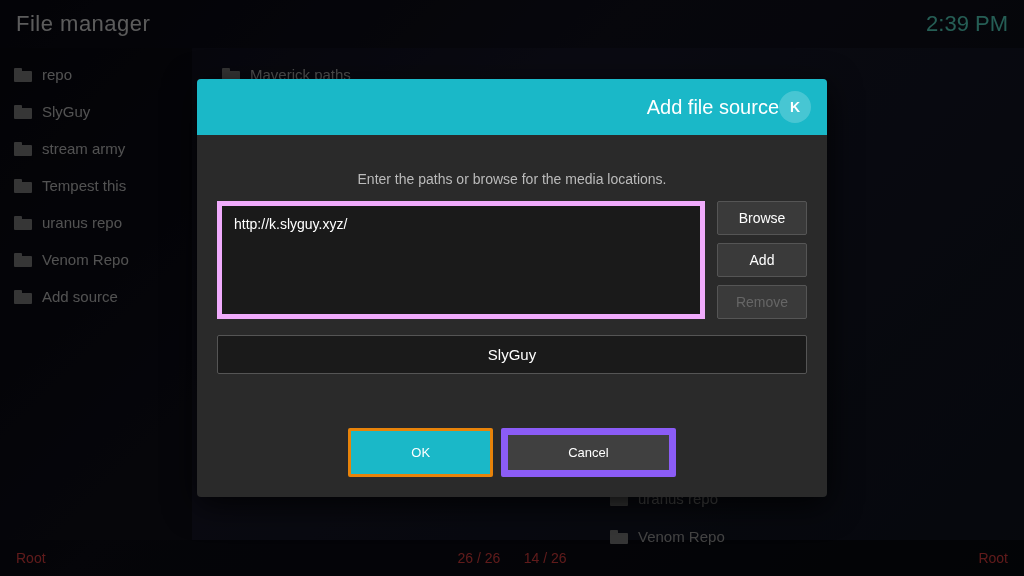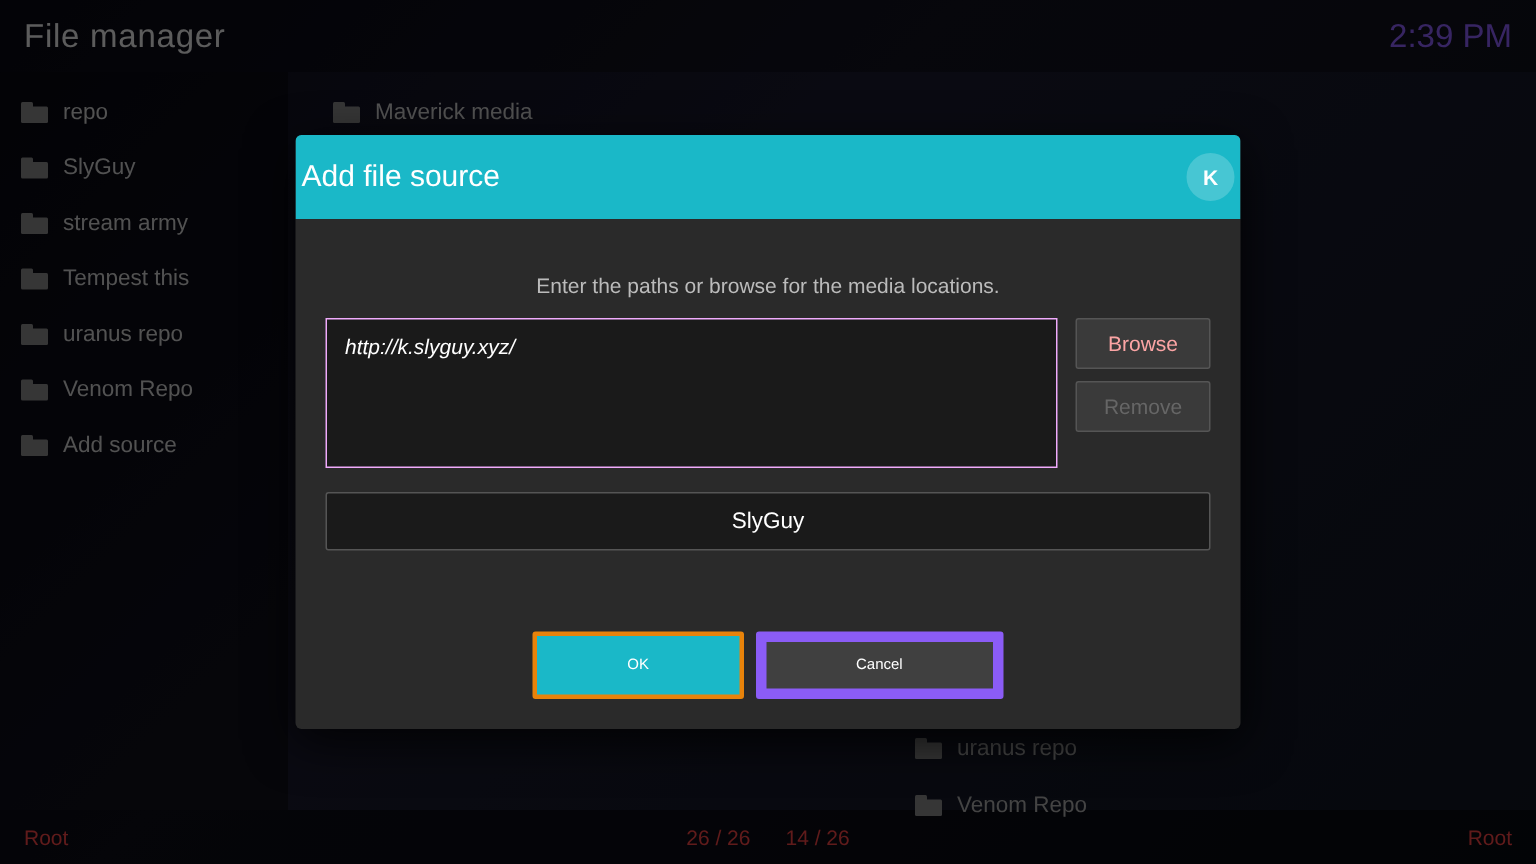--- a/index.html
+++ b/index.html
@@ -34,21 +34,21 @@
     }
     .top-bar-title {
       font-size: 22px;
       font-weight: 300;
       color: #e5e5e5;
       letter-spacing: 0.5px;
     }
     .top-bar-time {
       margin-left: auto;
       font-size: 22px;
-      color: #8b5cf6;
+      color: #5eead4;
       font-weight: 300;
     }
 
     
     .sidebar {
       position: absolute;
       top: 48px;
       left: 0;
       width: 192px;
       bottom: 36px;
@@ -142,24 +142,24 @@
     
     .dialog {
       width: 630px;
       background: #2a2a2a;
       border-radius: 4px;
       overflow: hidden;
       box-shadow: 0 8px 32px rgba(0,0,0,0.8);
     }
     .dialog-header {
       background: #1ab8c8;
-      padding: 12px 4px;
-      display: flex;
-      align-items: center;
-      justify-content: space-between;
+      padding: 12px 16px;
+      display: flex;
+      align-items: center;
+      justify-content: flex-end;
     }
     .dialog-title {
       font-size: 20px;
       font-weight: 400;
       color: #fff;
     }
     .kodi-logo {
       width: 32px;
       height: 32px;
       background: rgba(255,255,255,0.2);
@@ -182,42 +182,41 @@
       margin-bottom: 14px;
     }
     .dialog-row {
       display: flex;
       gap: 12px;
       margin-bottom: 16px;
     }
     .path-area {
       flex: 1;
       background: #1a1a1a;
-      border: 1px solid #f0abfc;
+      border: 5px solid #f0abfc;
       padding: 10px 12px;
       color: #fff;
       font-size: 14px;
       min-height: 100px;
       vertical-align: top;
-      font-style: italic;
     }
     .path-text {
       color: #fff;
       font-size: 14px;
     }
     .side-buttons {
       display: flex;
       flex-direction: column;
       gap: 8px;
       min-width: 90px;
     }
     .side-btn {
       background: #3a3a3a;
       border: 1px solid #555;
-      color: #fca5a5;
+      color: #ffffff;
       padding: 8px 14px;
       font-size: 14px;
       cursor: pointer;
       text-align: center;
       border-radius: 2px;
     }
     .side-btn.disabled {
       color: #666;
       cursor: default;
     }
@@ -241,21 +240,21 @@
     }
 
     .dialog-actions {
       display: flex;
       gap: 8px;
       justify-content: center;
       padding-bottom: 4px;
     }
     .action-btn {
       padding: 10px 60px;
-      font-size: 10px;
+      font-size: 13px;
       cursor: pointer;
       border-radius: 2px;
       border: none;
       font-weight: 400;
       margin-top: 38px;
     }
     .action-btn.ok {
       background: #1ab8c8;
       color: #fff;
       border: 3px solid #e8830a;
@@ -303,21 +302,21 @@
   </div>
   <div class="sidebar-item">
     <span class="folder-icon"></span>
     <span>Add source</span>
   </div>
 </div>
 
 <div class="main">
   <div class="right-item">
     <span class="folder-icon"></span>
-    <span>Maverick media</span>
+    <span>Maverick paths</span>
   </div>
   <div class="right-item">
     <span class="folder-icon"></span>
     <span>mavrepo</span>
   </div>
 </div>
 
 <div class="bottom-bar">
   <span class="left">Root</span>
   <span class="center">
@@ -338,20 +337,21 @@
 
     <div class="dialog-body">
       <div class="dialog-subtitle">Enter the paths or browse for the media locations.</div>
 
       <div class="dialog-row">
         <div class="path-area">
           <span class="path-text">http://k.slyguy.xyz/</span>
         </div>
         <div class="side-buttons">
           <button class="side-btn">Browse</button>
+          <button class="side-btn">Add</button>
           <button class="side-btn disabled">Remove</button>
         </div>
       </div>
 
       <input class="name-input" type="text" value="SlyGuy" style="">
 
       <div class="dialog-actions">
         <button class="action-btn ok">OK</button>
         <button class="action-btn cancel">Cancel</button>
       </div>

